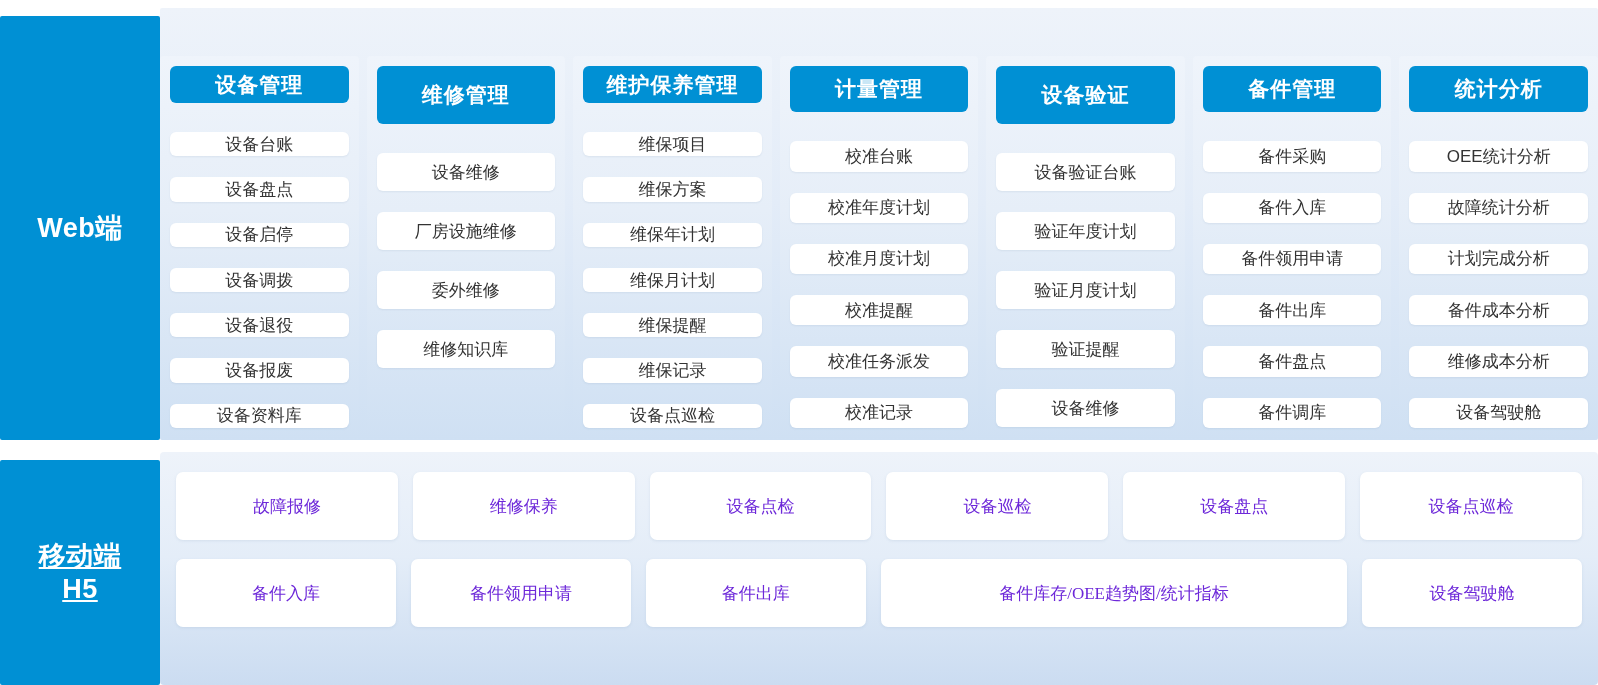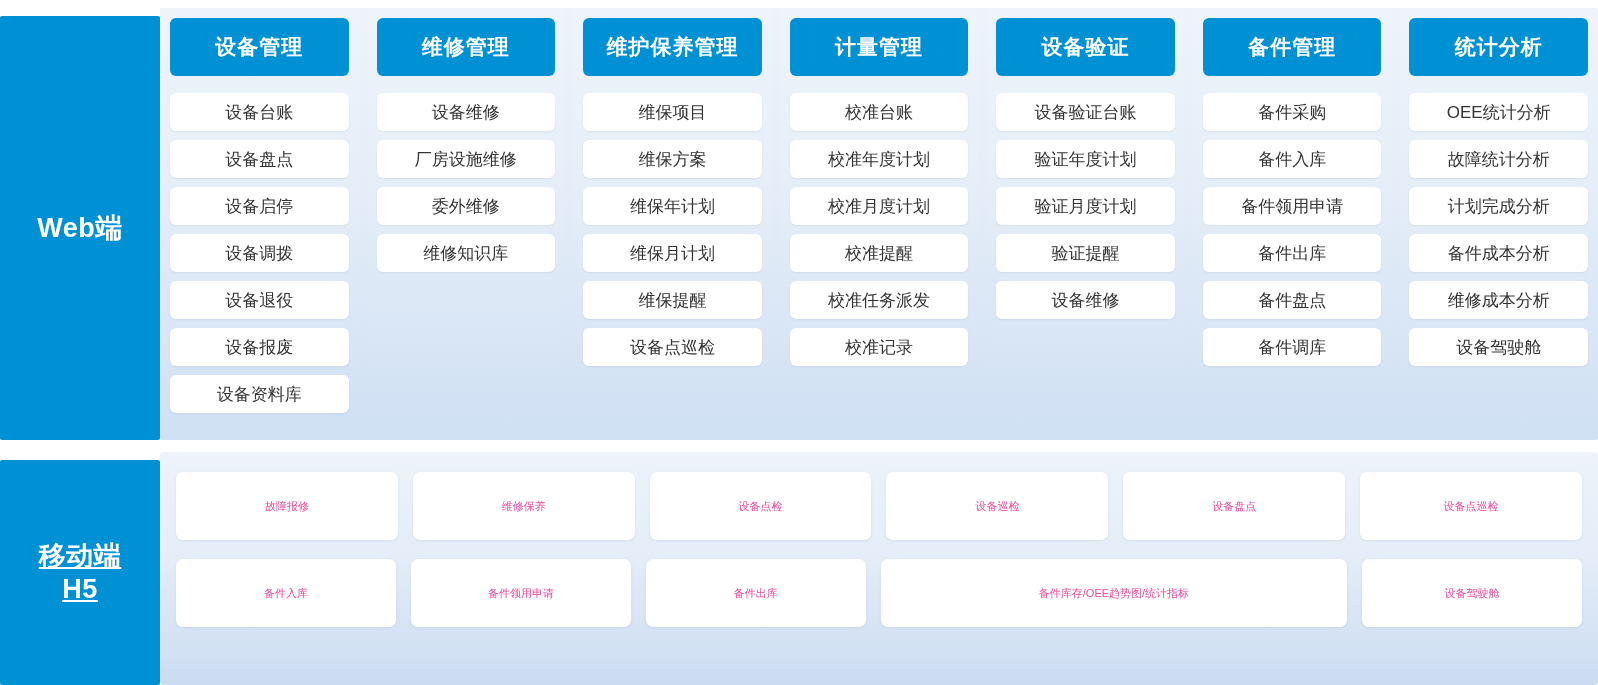--- a/index.html
+++ b/index.html
@@ -71,21 +71,22 @@
   }
 
   
   .col {
     flex: 1 1 0;
     display: flex;
     flex-direction: column;
     background: linear-gradient(180deg, #eff4fb 0%, #e6eef8 40%, #cfe0f3 100%);
     border-radius: 4px;
     padding: 10px 10px 12px 10px;
-    gap: 0px;
+    gap: 12px;
+    margin-top: 48px;
   }
 
   .col-header {
     background: #0090D4;
     color: #ffffff;
     font-size: 21px;
     font-weight: bold;
     text-align: center;
     border-radius: 6px;
     height: 58px;
@@ -125,32 +126,32 @@
   }
 
   .m-row {
     display: flex;
     gap: 15px;
     height: 68px;
   }
 
   .m-item {
     background: #ffffff;
-    color: #ec4899;
-    font-size: 11px;
+    color: #6d28d9;
+    font-size: 17px;
     border-radius: 7px;
     display: flex;
     align-items: center;
     justify-content: center;
     box-shadow: 0 1px 3px rgba(120,150,180,0.16);
     white-space: nowrap;
     flex: 1 1 0;
   }
 
-  .m-item.wide { flex: 2.12 1 0; }
+  .m-item.wide { flex: 2.12 1 0; font-family: Liberation Serif, serif; }
 </style>
 </head>
 <body>
 
 <div id="app">
 
   <div class="section" id="web-section">
 
     <div class="side-label">
       <span>Web端</span>
@@ -174,20 +175,21 @@
           <div class="item">委外维修</div>
           <div class="item">维修知识库</div>
         </div>
         <div class="col">
           <div class="col-header">维护保养管理</div>
           <div class="item">维保项目</div>
           <div class="item">维保方案</div>
           <div class="item">维保年计划</div>
           <div class="item">维保月计划</div>
           <div class="item">维保提醒</div>
+          <div class="item">维保记录</div>
           <div class="item">设备点巡检</div>
         </div>
         <div class="col">
           <div class="col-header">计量管理</div>
           <div class="item">校准台账</div>
           <div class="item">校准年度计划</div>
           <div class="item">校准月度计划</div>
           <div class="item">校准提醒</div>
           <div class="item">校准任务派发</div>
           <div class="item">校准记录</div>

